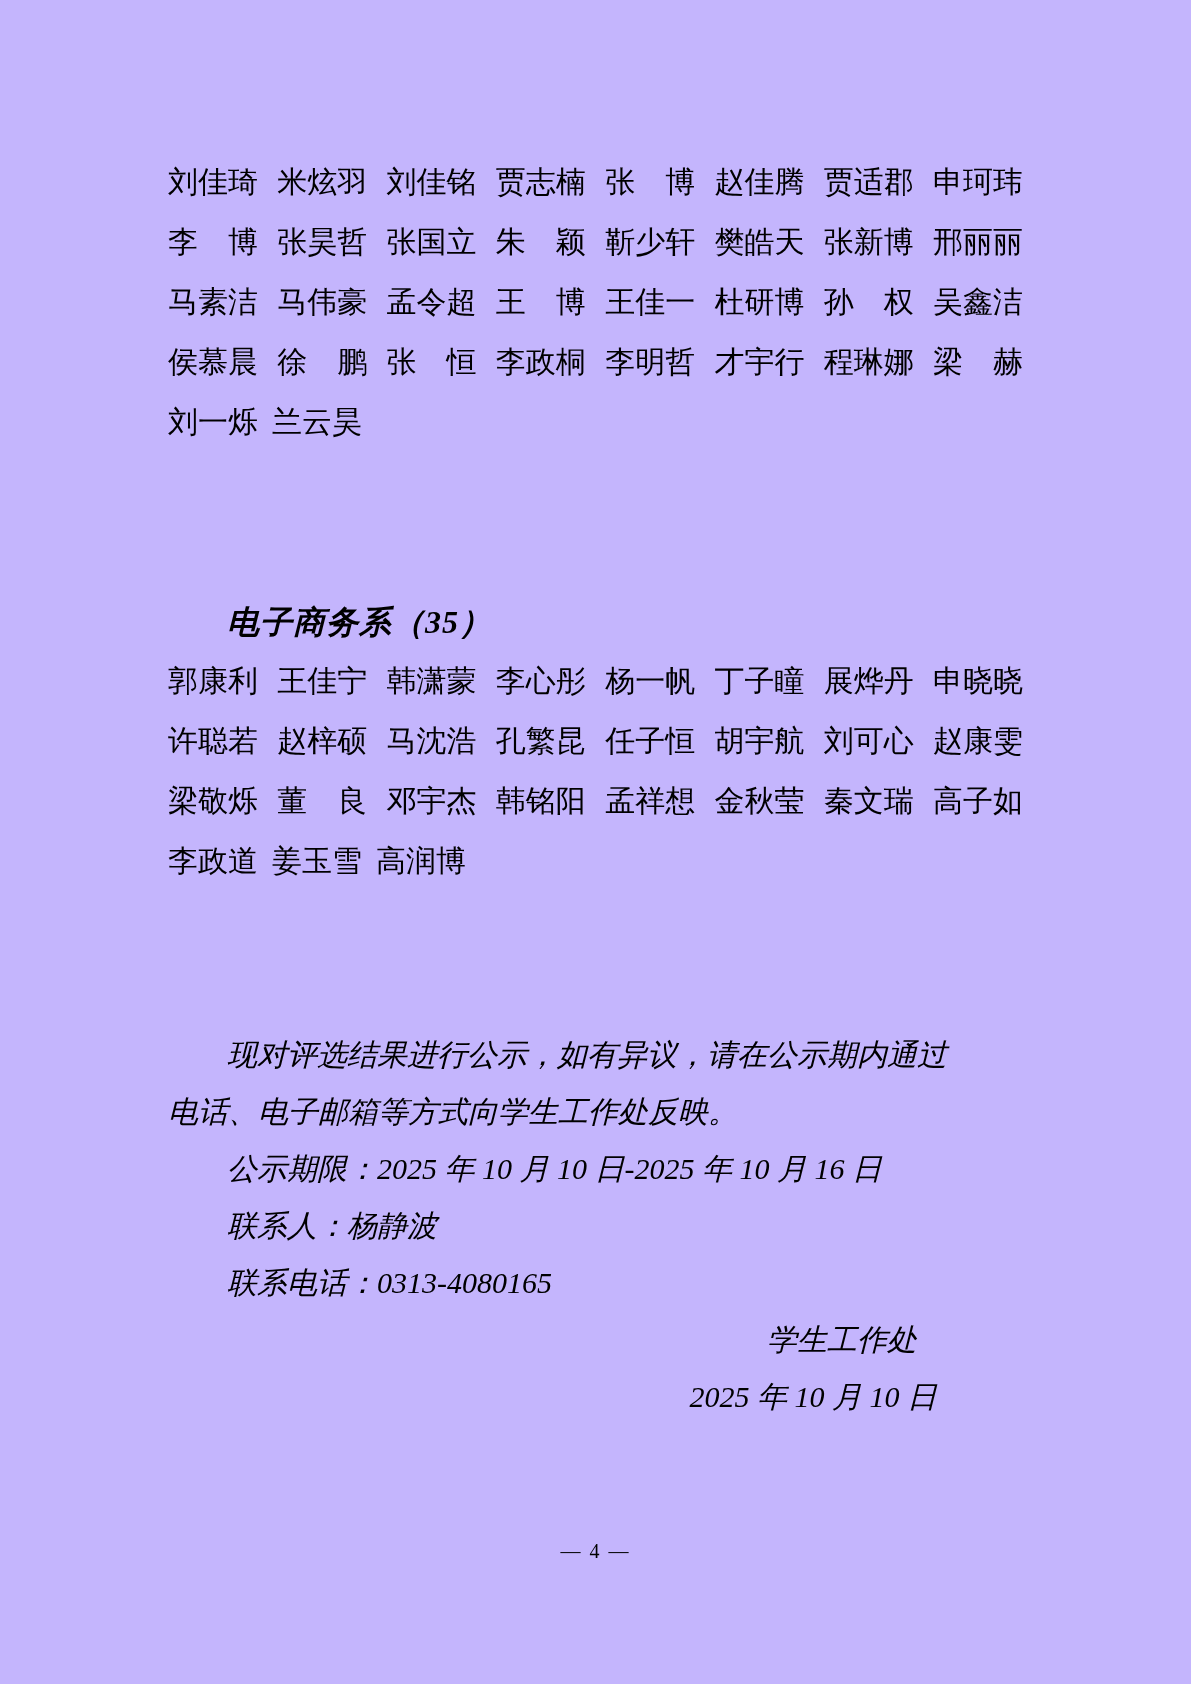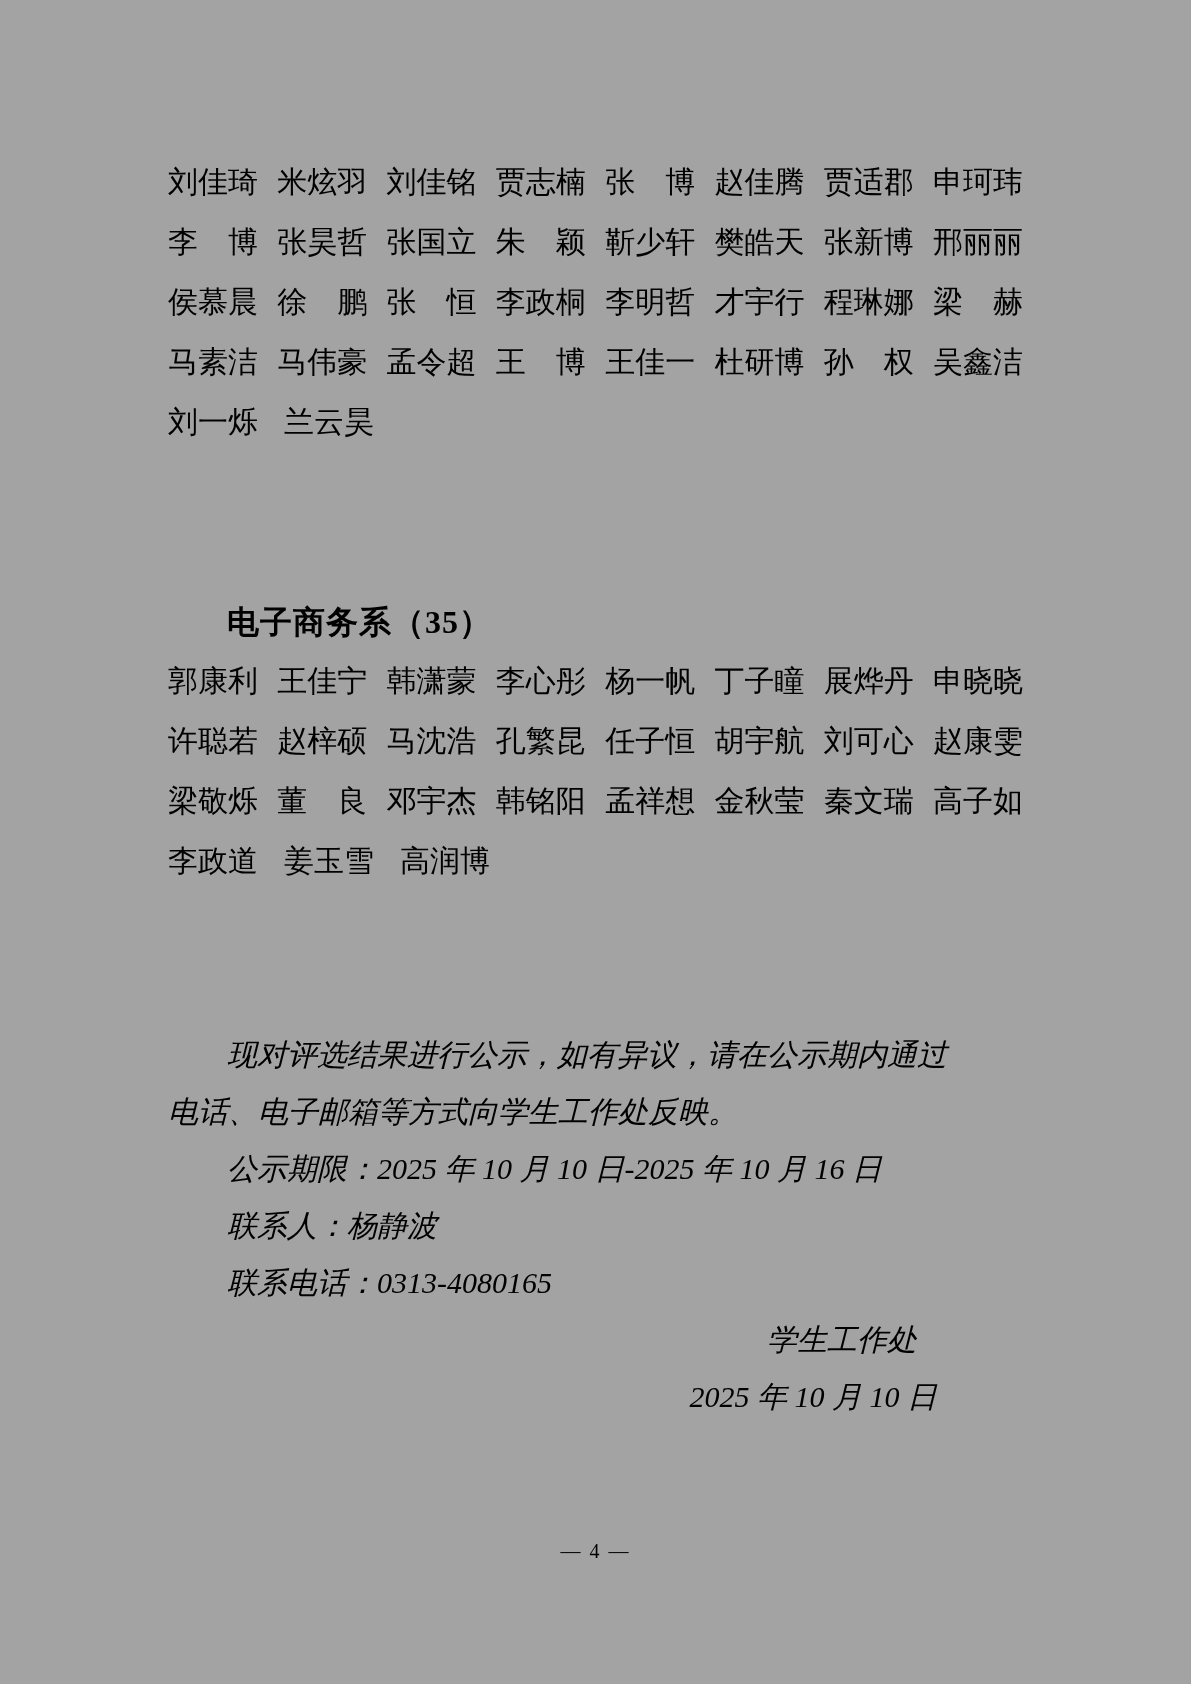--- a/index.html
+++ b/index.html
@@ -4,50 +4,51 @@
 <style>
   html, body {
     margin: 0;
     padding: 0;
     background: #ffffff;
   }
   .page {
     position: relative;
     width: 1191px;
     height: 1684px;
-    background: #a3a3a3;
+    background: #c4b5fd;
     color: #000000;
     font-family: "Liberation Serif", "DejaVu Serif", serif;
     overflow: hidden;
     margin: 0 auto;
   }
   .names-block {
     position: absolute;
     left: 168px;
     right: 168px;
   }
   .block-continued { top: 152px; }
   .block-ecommerce { top: 651px; }
   .nrow {
     height: 60px;
     display: flex;
     align-items: center;
     font-size: 30px;
     white-space: nowrap;
   }
   .nrow.full { justify-content: space-between; }
-  .nrow.partial { justify-content: flex-start; gap: 26px; text-align: center; }
+  .nrow.partial { justify-content: flex-start; gap: 14px; text-align: center; }
   .section-heading {
     position: absolute;
     left: 227px;
     top: 601px;
     margin: 0;
     font-size: 32px;
     font-weight: bold;
     letter-spacing: 1px;
+    font-style: italic;
   }
   .closing {
     position: absolute;
     left: 168px;
     right: 168px;
     top: 1027px;
     font-size: 30px;
   }
   .cline {
     height: 57px;
@@ -89,38 +90,38 @@
         <span>李　博</span>
         <span>张昊哲</span>
         <span>张国立</span>
         <span>朱　颖</span>
         <span>靳少轩</span>
         <span>樊皓天</span>
         <span>张新博</span>
         <span>邢丽丽</span>
       </div>
     <div class="nrow full">
+        <span>马素洁</span>
+        <span>马伟豪</span>
+        <span>孟令超</span>
+        <span>王　博</span>
+        <span>王佳一</span>
+        <span>杜研博</span>
+        <span>孙　权</span>
+        <span>吴鑫洁</span>
+      </div>
+    <div class="nrow full">
         <span>侯慕晨</span>
         <span>徐　鹏</span>
         <span>张　恒</span>
         <span>李政桐</span>
         <span>李明哲</span>
         <span>才宇行</span>
         <span>程琳娜</span>
         <span>梁　赫</span>
-      </div>
-    <div class="nrow full">
-        <span>马素洁</span>
-        <span>马伟豪</span>
-        <span>孟令超</span>
-        <span>王　博</span>
-        <span>王佳一</span>
-        <span>杜研博</span>
-        <span>孙　权</span>
-        <span>吴鑫洁</span>
       </div>
     <div class="nrow partial">
         <span>刘一烁</span>
         <span>兰云昊</span>
       </div>
   </div>
 
   <h2 class="section-heading">电子商务系（35）</h2>
 
   <div class="names-block block-ecommerce">

